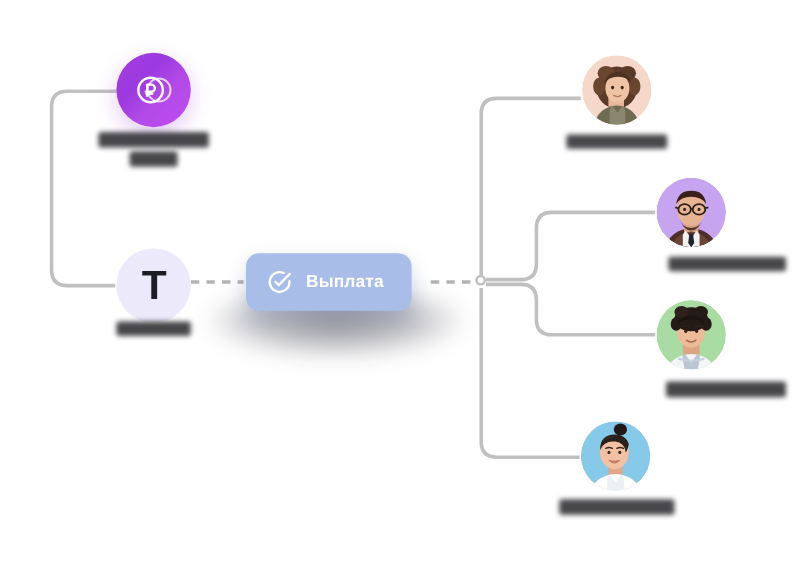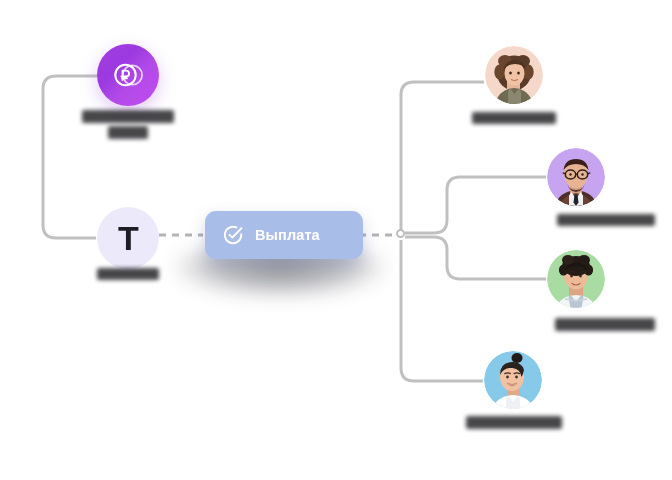--- a/index.html
+++ b/index.html
@@ -56,21 +56,21 @@
 
   
   #payout-shadow{
     position:absolute;left:172px;top:236px;width:216px;height:62px;
     border-radius:50%;
     background:radial-gradient(ellipse at 50% 50%, rgba(18,20,34,.46) 0%, rgba(18,20,34,.28) 42%, rgba(18,20,34,0) 74%);
     filter:blur(9px);
   }
   #payout-button{
     position:absolute;left:205px;top:211px;
-    width:158px;height:48px;
+    width:138px;height:48px;
     border:none;
     border-radius:11px;
     background:#a9bde9;
     display:flex;align-items:center;
     gap:11px;
     padding:0 0 0 17px;
     box-sizing:border-box;
     cursor:pointer;
     box-shadow:0 6px 16px rgba(60,80,150,.22);
   }

